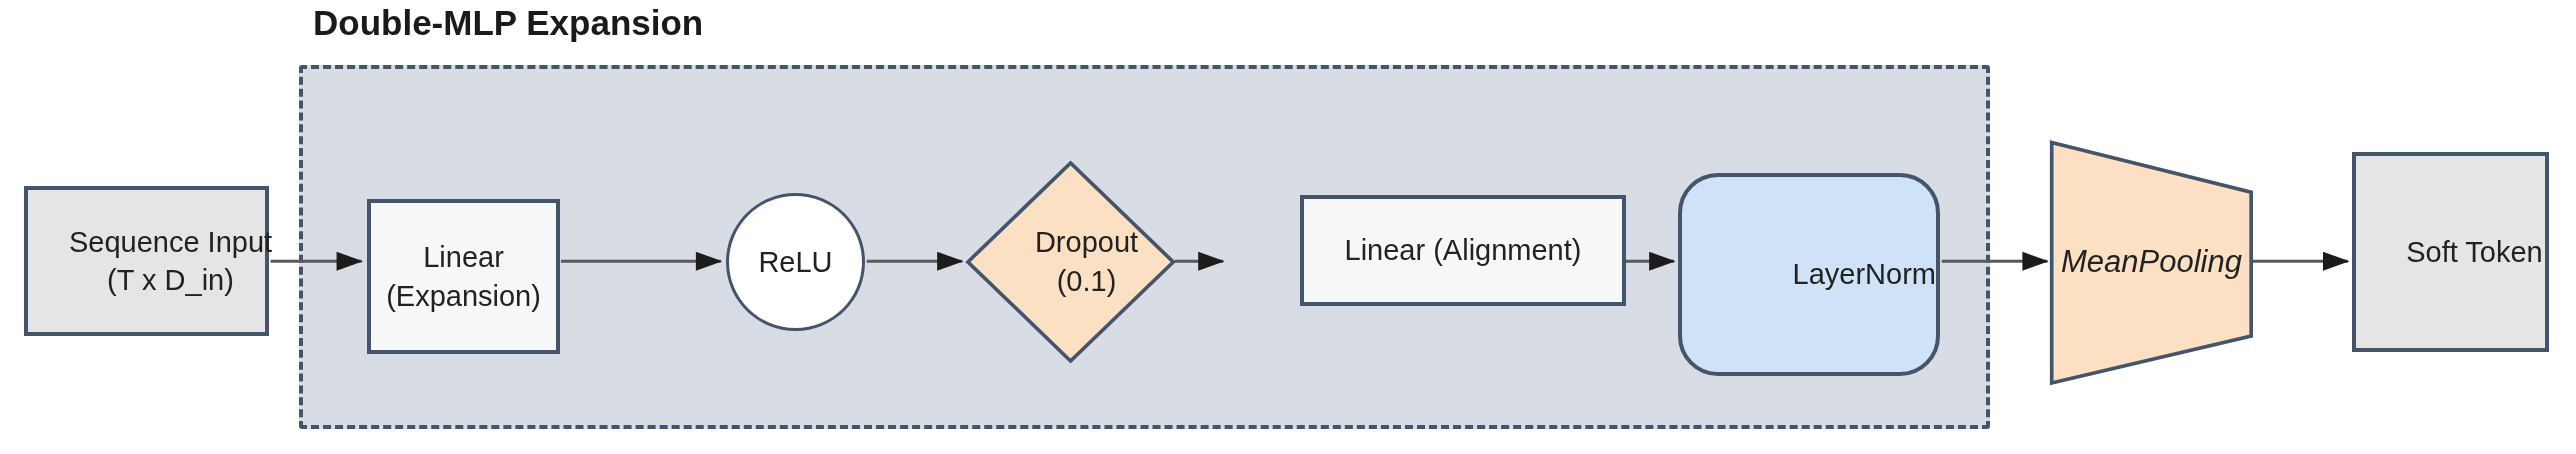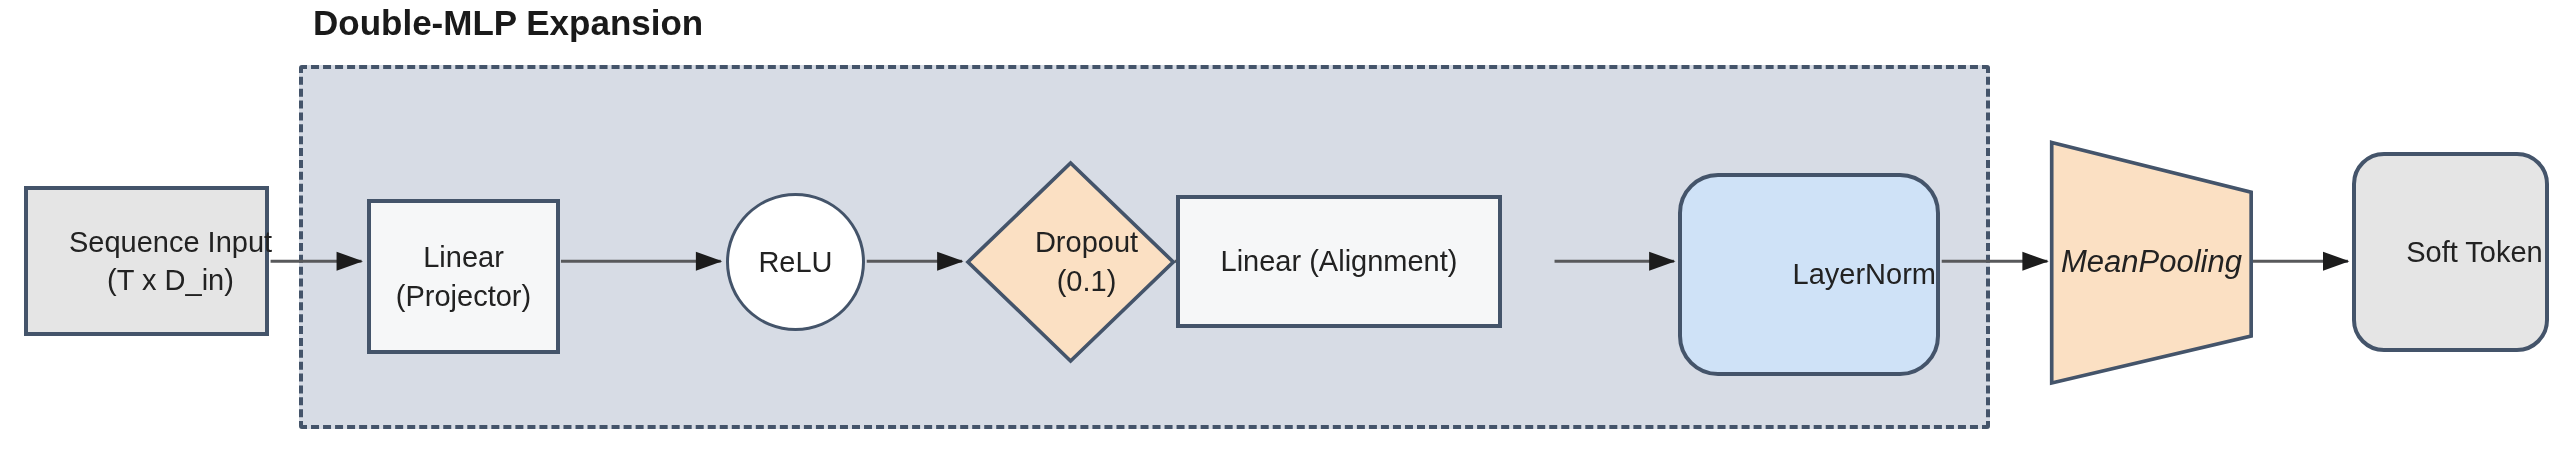--- a/index.html
+++ b/index.html
@@ -49,25 +49,25 @@
   }
   .node .lbl, .node .sub { display: block; white-space: nowrap; }
   .rect  { border: 4.4px solid #44546a; }
   .blue  { background: #e5e5e5; padding-left: 48px; }
   .white { background: #f6f7f8; }
   .n-seq       { left: 24px;   top: 186px; width: 245px; height: 150px; }
   .n-linexp    { left: 367px;  top: 199px; width: 193px; height: 155px; }
   .n-relu      { left: 726px;  top: 193px; width: 139px; height: 138px;
                  border: 3.7px solid #44546a; border-radius: 50%; background: #ffffff; }
   .n-dropout-label   { left: 984px; top: 166px; width: 205px; height: 191px; text-align: center; }
-  .n-linalign  { left: 1176px; top: 195px; width: 326px; height: 133px; }
+  .n-linalign  { left: 1300px; top: 195px; width: 326px; height: 111px; }
   .n-layernorm { left: 1678px; top: 173px; width: 262px; height: 203px;
                  border: 4.4px solid #44546a; border-radius: 40px; background: #cfe2f7; align-items: flex-end; }
   .n-meanpool-label  { left: 2046px; top: 142px; width: 211px; height: 241px; font-size: 31px; font-style: italic; }
-  .n-soft      { left: 2352px; top: 152px; width: 197px; height: 200px; border-radius: 32px; }
+  .n-soft      { left: 2352px; top: 152px; width: 197px; height: 200px; }
 </style>
 </head>
 <body>
 
 <div class="canvas">
 
   <div class="title">Double-MLP Expansion</div>
 
   <div class="group-container"></div>
 
@@ -91,21 +91,21 @@
     <polygon points="2798,194 3070,262 3070,458 2798,522" fill="#fbe0c3" stroke="#44546a" stroke-width="5"></polygon>
   </svg>
 
   <div class="node rect blue n-seq">
     <span class="lbl">Sequence Input</span>
     <span class="sub">(T x D_in)</span>
   </div>
 
   <div class="node rect white n-linexp">
     <span class="lbl">Linear</span>
-    <span class="sub">(Projector)</span>
+    <span class="sub">(Expansion)</span>
   </div>
 
   <div class="node n-relu">
     <span class="lbl">ReLU</span>
   </div>
 
   <div class="node n-dropout-label">
     <span class="lbl">Dropout</span>
     <span class="sub">(0.1)</span>
   </div>

